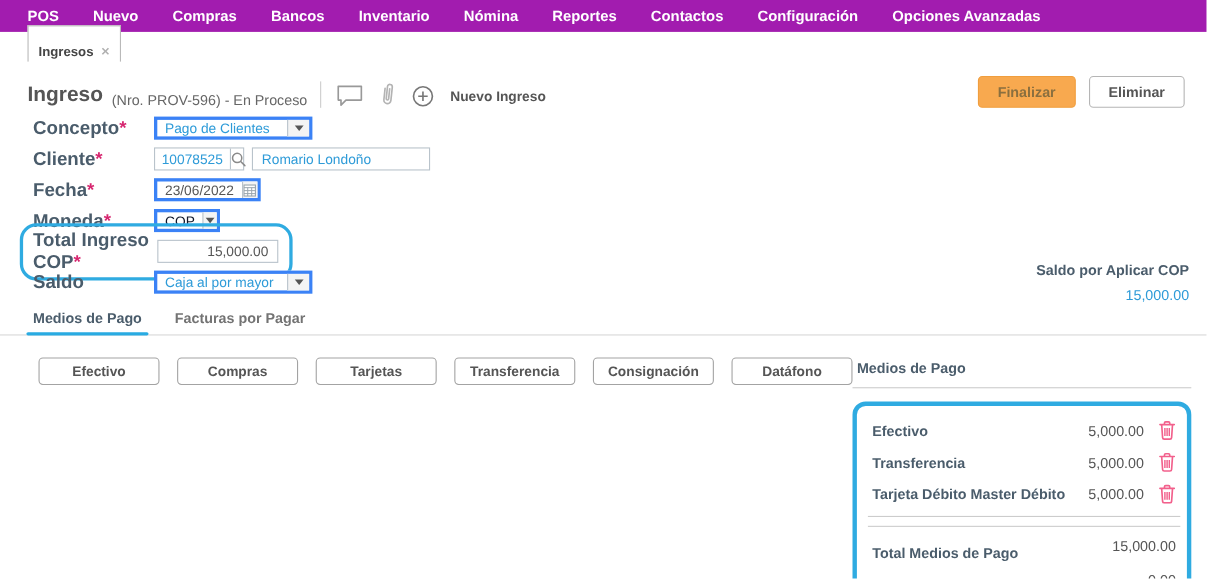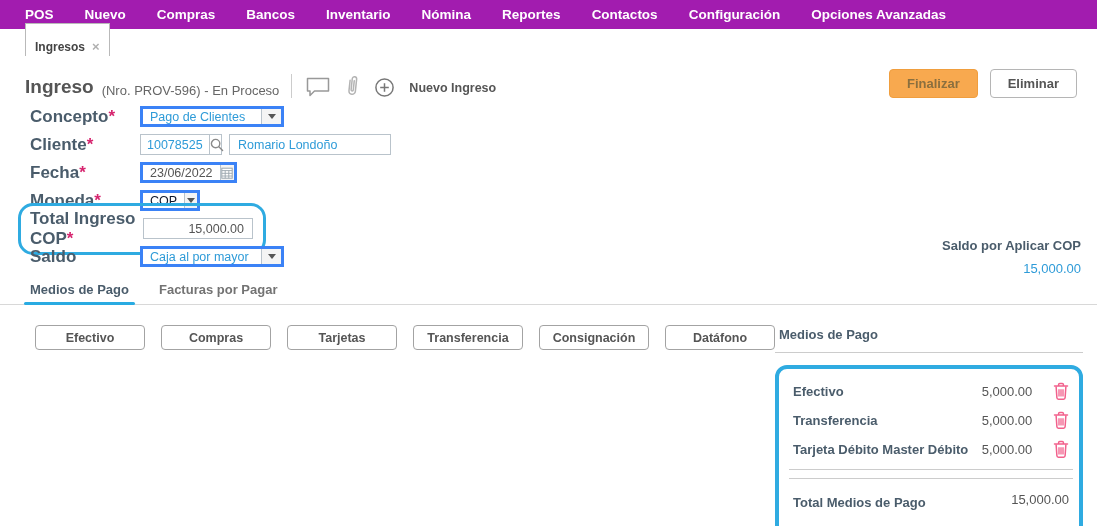--- a/index.html
+++ b/index.html
@@ -68,25 +68,25 @@
   .pbtn { min-width:110px; height:25px; border:1px solid #a3a3a3; border-radius:4px;
           background:#fff; font-size:12.5px; font-weight:bold; color:#555;
           display:flex; align-items:center; justify-content:center; cursor:pointer; padding:0 10px; }
   .panel { width:333px; margin-top:-4px; }
   .panel-title { font-size:13px; font-weight:bold; color:#4a5c6b;
                  padding:6px 0 10px 4px; border-bottom:1px solid #ccc; }
   .bluebox { margin-top:12px; border:4px solid #2fabe1; border-radius:12px;
              padding:13px 10px 8px 14px; background:#fff; }
   .prow { display:flex; align-items:center; margin-bottom:11px; }
   .prow .pname { flex:1; font-size:13px; font-weight:bold; color:#4a5c6b; }
-  .prow .pamt { width:66px; text-align:center; font-size:13px; color:#555; }
+  .prow .pamt { width:66px; text-align:right; font-size:13px; color:#555; }
   .prow .trash { margin-left:13px; cursor:pointer; display:flex; }
   .hrline { border-top:1px solid #ccc; margin:0 -4px; }
   .hr-gap { height:8px; }
-  .trow { display:flex; margin-top:10px; align-items:center; }
+  .trow { display:flex; margin-top:10px; align-items:flex-start; }
   .trow .pname { flex:1; font-size:13px; font-weight:bold; color:#4a5c6b; padding-top:6px; }
   .trow .pamt { width:95px; text-align:right; font-size:13px; color:#555; }
 </style>
 </head>
 <body>
 
 <div class="page">
 
   <div class="nav">
     <span>POS</span>

